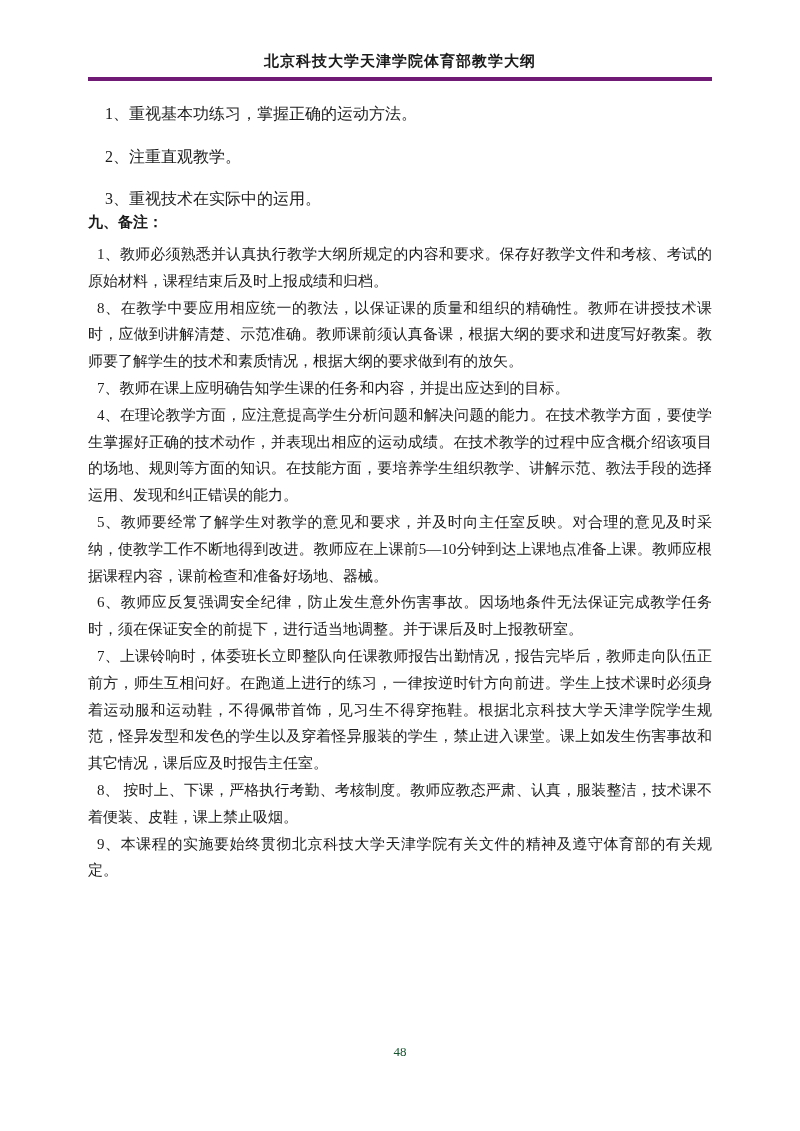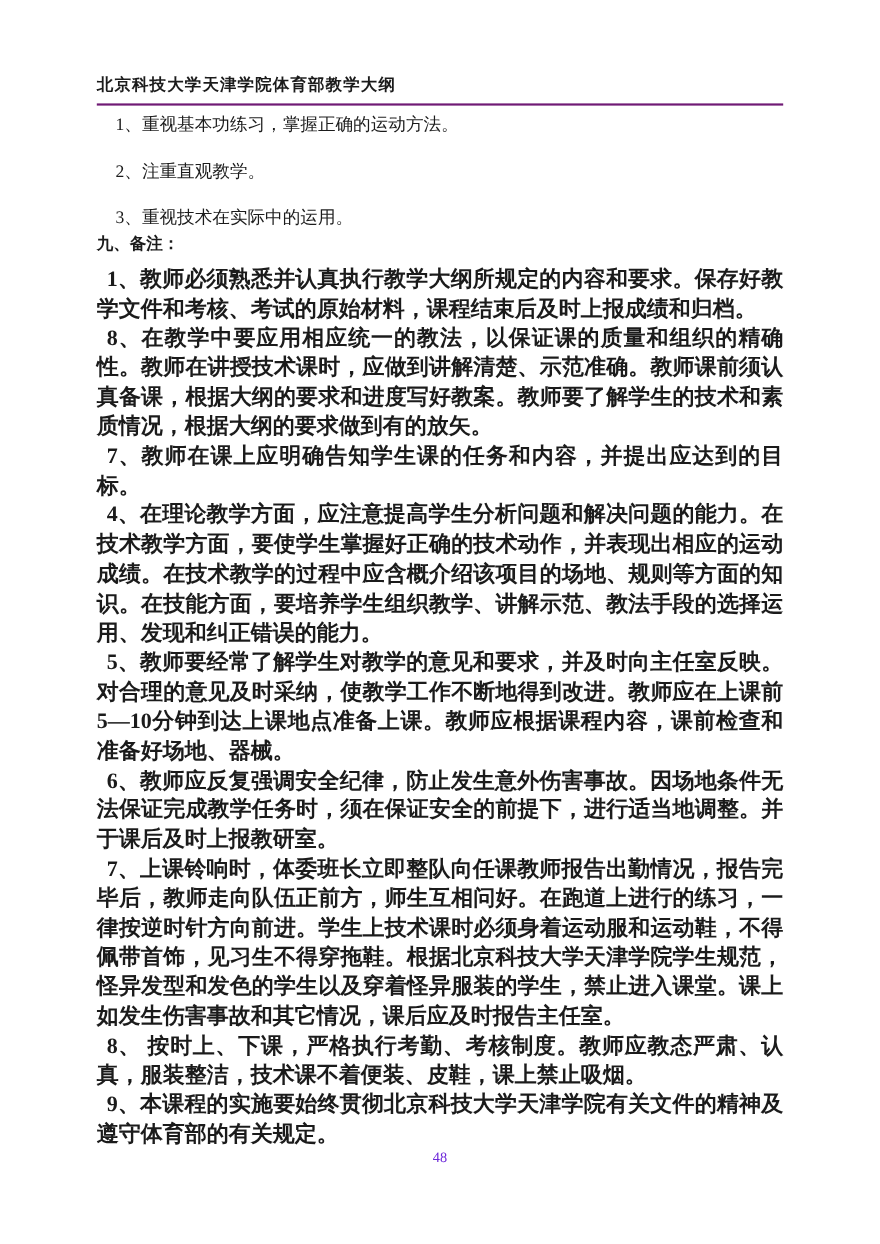--- a/index.html
+++ b/index.html
@@ -14,28 +14,27 @@
     background: #ffffff;
     font-family: "Liberation Serif", "DejaVu Serif", serif;
     color: #1b1b1b;
     overflow: hidden;
   }
   .header {
     position: absolute;
     left: 88px;
     width: 624px;
     top: 50px;
-    text-align: left;
+    text-align: center;
     font-weight: bold;
     font-size: 15px;
     line-height: 22px;
     letter-spacing: 1px;
-    border-bottom: 2px solid #701a75;
+    border-bottom: 4px solid #701a75;
     padding-bottom: 5px;
-    margin-top: 17px;
   }
   .intro {
     position: absolute;
     left: 88px;
     width: 624px;
     top: 84px;
     font-size: 16px;
     line-height: 25.5px;
   }
   .intro .intro-item { margin: 17px; }
@@ -45,37 +44,36 @@
     top: 209px;
     font-size: 15px;
     line-height: 26px;
     font-weight: bold;
   }
   .notes {
     position: absolute;
     left: 88px;
     width: 624px;
     top: 241px;
-    font-size: 20px;
+    font-size: 15px;
     line-height: 26.8px;
     text-align: justify;
-    font-weight: bold;
   }
   .notes p {
     margin: 0;
     text-indent: 9px;
   }
   .footer {
     position: absolute;
     left: 0;
     width: 800px;
     top: 1044px;
     text-align: center;
     font-size: 13px;
-    color: #6d28d9;
+    color: #14532d;
   }
 </style>
 </head>
 <body>
 
 <div class="page">
 
   <div class="header">
     <span>北京科技大学天津学院体育部教学大纲</span>
   </div>

